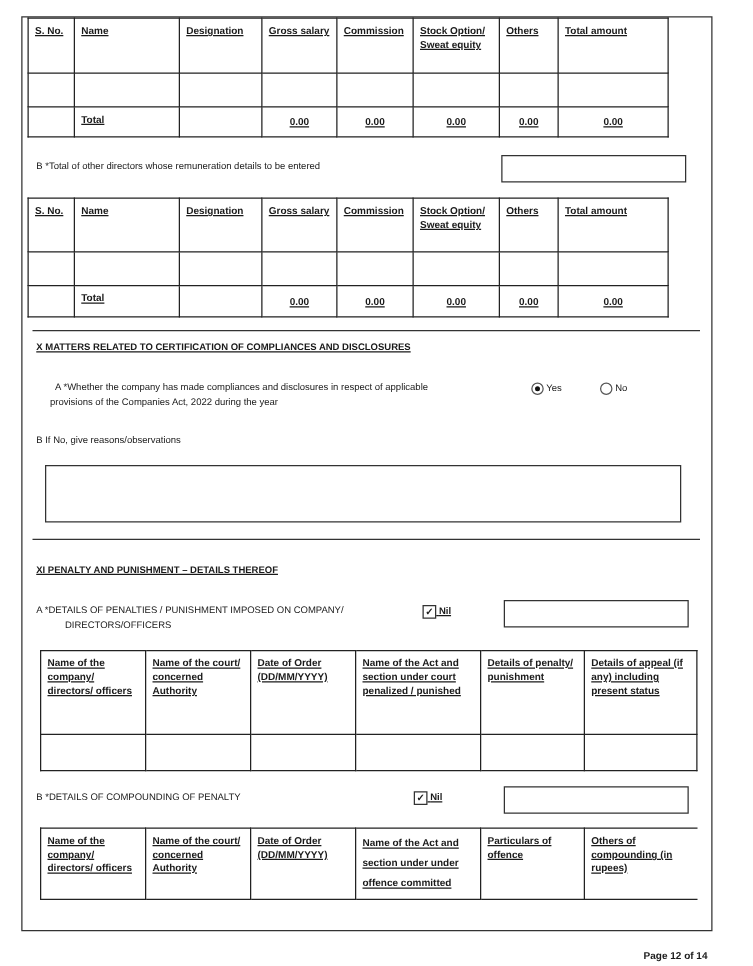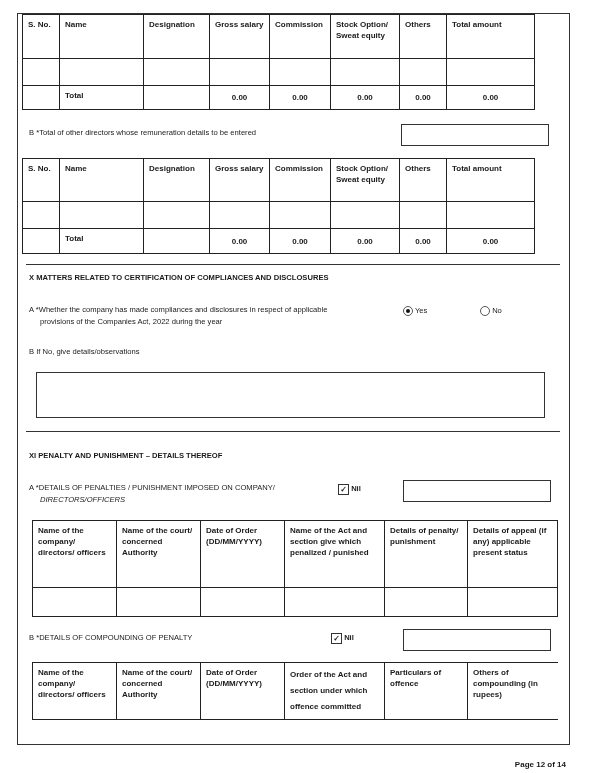--- a/index.html
+++ b/index.html
@@ -1,26 +1,26 @@
 <!DOCTYPE html>
 <html><head>
 <meta charset="utf-8">
 <style>
   html, body { margin:0; padding:0; background:#ffffff; }
   body { width:602px; height:773px; position:relative; overflow:hidden;
          font-family:"Liberation Sans", sans-serif; color:#1a1a1a; }
   .frame { position:absolute; left:17px; top:13px; width:551px; height:730px;
            border:1px solid #333; border-bottom:1.5px solid #333; }
-  table.grid { position:absolute; border-collapse:collapse; table-layout:fixed; }
+  table.grid { position:absolute; border-collapse:collapse; table-layout:fixed;text-decoration:underline; }
   table.grid td { border:1.5px solid #222; font-size:8px; font-weight:bold;
                   vertical-align:top; padding:4px 5px; line-height:11px; }
   table.grid td.num { text-align:center; vertical-align:middle; }
   .hr { position:absolute; height:1px; background:#333; }
   .lbl { position:absolute; font-size:7.6px; line-height:12px; }
-  .b { font-weight:bold; }
+  .b { font-weight:bold;text-decoration:underline; }
   .box { position:absolute; border:1.5px solid #333; background:#fff; }
   .radio { display:inline-block; width:8px; height:8px; border-radius:50%;
            border:1px solid #555; position:relative; vertical-align:middle; }
   .radio.on::after { content:""; position:absolute; left:2px; top:2px; width:4px;
            height:4px; border-radius:50%; background:#111; }
   .chk { display:inline-block; width:9px; height:9px; border:1px solid #333;
          font-size:8px; line-height:9px; text-align:center; vertical-align:middle; }
   .footer { position:absolute; right:36px; top:760px; font-size:8px; font-weight:bold; }
 </style>
 </head>
@@ -117,61 +117,61 @@
     <td class="num">0.00</td>
     <td class="num">0.00</td>
     <td class="num">0.00</td>
   </tr>
 </tbody>
   </table>
 
 <div class="hr" style="left:26px; top:264px; width:534px;"></div>
 
 <div class="lbl b" style="left:29px; top:272px;">X MATTERS RELATED TO CERTIFICATION OF COMPLIANCES AND DISCLOSURES</div>
-<div class="lbl" style="left:29px; top:304px;">A *Whether the company has made compliances and disclosures in respect of applicable</div>
+<div class="lbl" style="left:44px; top:304px;">A *Whether the company has made compliances and disclosures in respect of applicable</div>
 <div class="lbl" style="left:40px; top:316px;">provisions of the Companies Act, 2022 during the year</div>
-<div class="lbl" style="left:403px; top:305px;text-align:right;">
+<div class="lbl" style="left:425px; top:305px;text-align:right;">
   <span class="radio on"></span>
   <span>Yes</span>
 </div>
 <div class="lbl" style="left:480px; top:305px;">
   <span class="radio"></span>
   <span>No</span>
 </div>
-<div class="lbl" style="left:29px; top:346px;">B If No, give details/observations</div>
+<div class="lbl" style="left:29px; top:346px;">B If No, give reasons/observations</div>
 <div class="box" style="left:36px; top:372px; width:507px; height:44px;"></div>
 
 <div class="hr" style="left:26px; top:431px; width:534px;"></div>
 
 <div class="lbl b" style="left:29px; top:450px;">XI PENALTY AND PUNISHMENT – DETAILS THEREOF</div>
 <div class="lbl" style="left:29px; top:482px;">A *DETAILS OF PENALTIES / PUNISHMENT IMPOSED ON COMPANY/</div>
-<div class="lbl" style="left:40px; top:494px;font-style:italic;">DIRECTORS/OFFICERS</div>
+<div class="lbl" style="left:52px; top:494px;">DIRECTORS/OFFICERS</div>
 <div class="lbl b" style="left:338px; top:483px;">
   <span class="chk">✓</span>
   <span>Nil</span>
 </div>
 <div class="box" style="left:403px; top:480px; width:146px; height:20px;"></div>
 
 <table class="grid" style="left:32px; top:520px; width:525px;">
   <colgroup>
       <col style="width:84px">
       <col style="width:84px">
       <col style="width:84px">
       <col style="width:100px">
       <col style="width:83px">
       <col style="width:90px">
     </colgroup>
   <tbody>
       <tr style="height:67px">
     <td>Name of the company/ directors/ officers</td>
     <td>Name of the court/ concerned Authority</td>
     <td>Date of Order (DD/MM/YYYY)</td>
-    <td>Name of the Act and section give which penalized / punished</td>
+    <td>Name of the Act and section under court penalized / punished</td>
     <td>Details of penalty/ punishment</td>
-    <td>Details of appeal (if any) applicable present status</td>
+    <td>Details of appeal (if any) including present status</td>
   </tr>
   <tr style="height:29px">
     <td></td>
         <td></td>
         <td></td>
         <td></td>
         <td></td>
         <td></td>
   </tr>
 </tbody>
@@ -191,20 +191,20 @@
       <col style="width:84px">
       <col style="width:100px">
       <col style="width:83px">
       <col style="width:90px">
     </colgroup>
   <tbody>
       <tr style="height:56px">
     <td>Name of the company/ directors/ officers</td>
     <td>Name of the court/ concerned Authority</td>
     <td>Date of Order (DD/MM/YYYY)</td>
-    <td style="line-height:16px;">Order of the Act and section under which offence committed</td>
+    <td style="line-height:16px;">Name of the Act and section under under offence committed</td>
     <td>Particulars of offence</td>
     <td style="border-right:none;">Others of compounding (in rupees)</td>
   </tr>
 </tbody>
   </table>
 
 <div class="footer">Page 12 of 14</div>
 
 </body></html>

